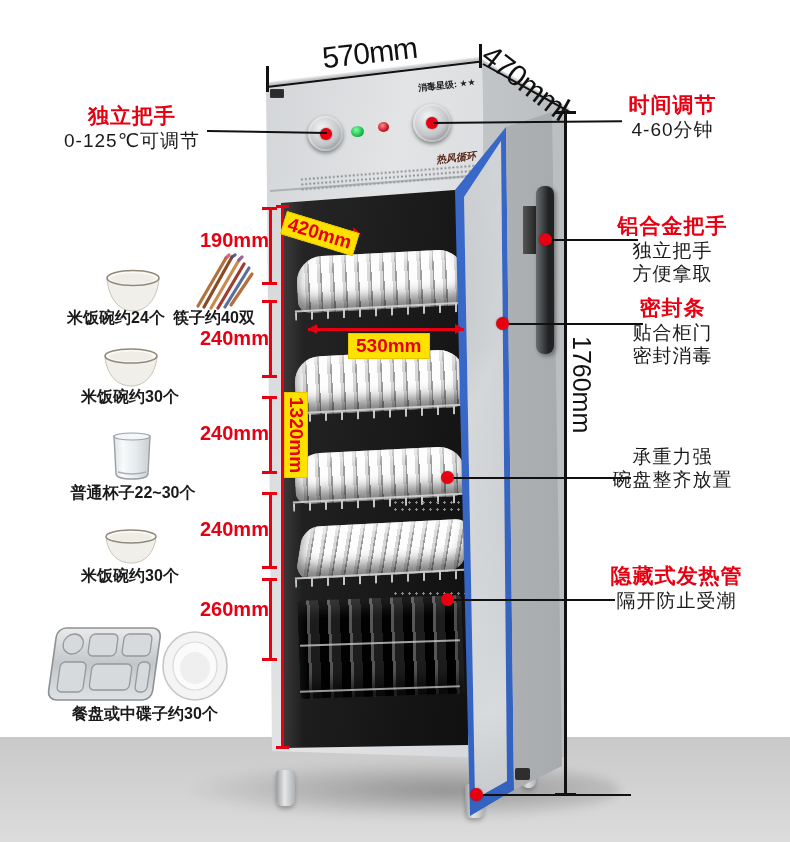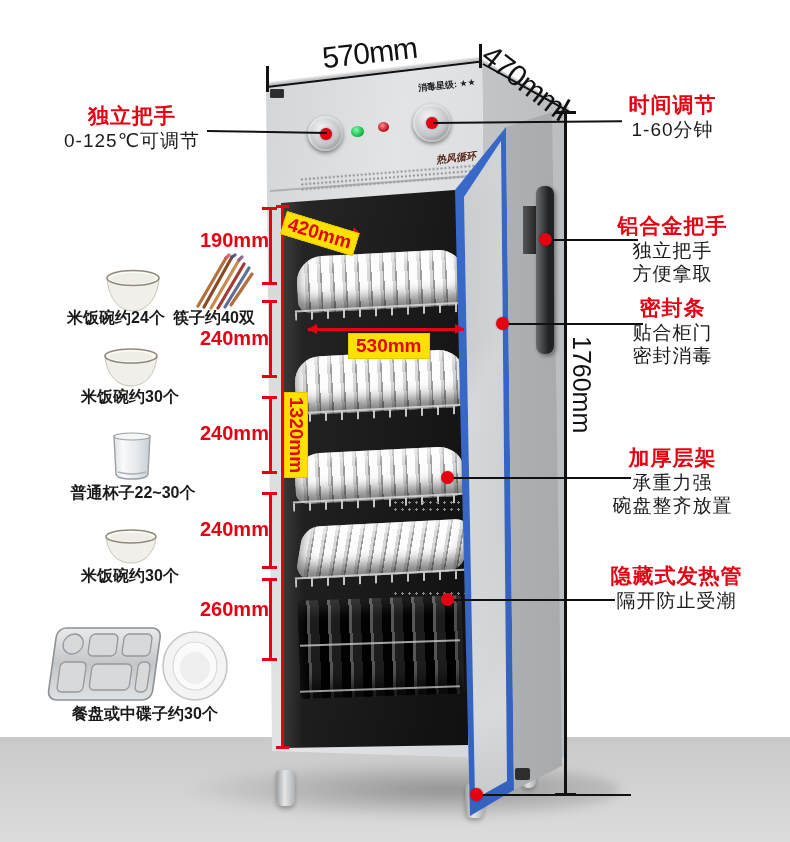--- a/index.html
+++ b/index.html
@@ -202,37 +202,36 @@
   <div class="bline" style="left:477px;top:794px;width:154px;"></div>
   <div class="dot" style="left:470px;top:788px;"></div>
 
   <div class="abs co-block" style="left:52px;top:103px;width:160px;">
     <div class="co-title">独立把手</div>
     <div class="co-sub">0-125℃可调节</div>
   </div>
 
   <div class="abs co-block" style="left:580px;top:92px;">
     <div class="co-title">时间调节</div>
-    <div class="co-sub">1-60分钟</div>
+    <div class="co-sub">4-60分钟</div>
   </div>
 
   <div class="abs co-block" style="left:580px;top:213px;">
     <div class="co-title">铝合金把手</div>
     <div class="co-sub">独立把手</div>
     <div class="co-sub">方便拿取</div>
   </div>
 
   <div class="abs co-block" style="left:580px;top:295px;">
     <div class="co-title">密封条</div>
     <div class="co-sub">贴合柜门</div>
     <div class="co-sub">密封消毒</div>
   </div>
 
   <div class="abs co-block" style="left:580px;top:445px;">
-    <div class="co-title">加厚层架</div>
     <div class="co-sub">承重力强</div>
     <div class="co-sub">碗盘整齐放置</div>
   </div>
 
   <div class="abs co-block" style="left:584px;top:563px;">
     <div class="co-title">隐藏式发热管</div>
     <div class="co-sub">隔开防止受潮</div>
   </div>
 
 

